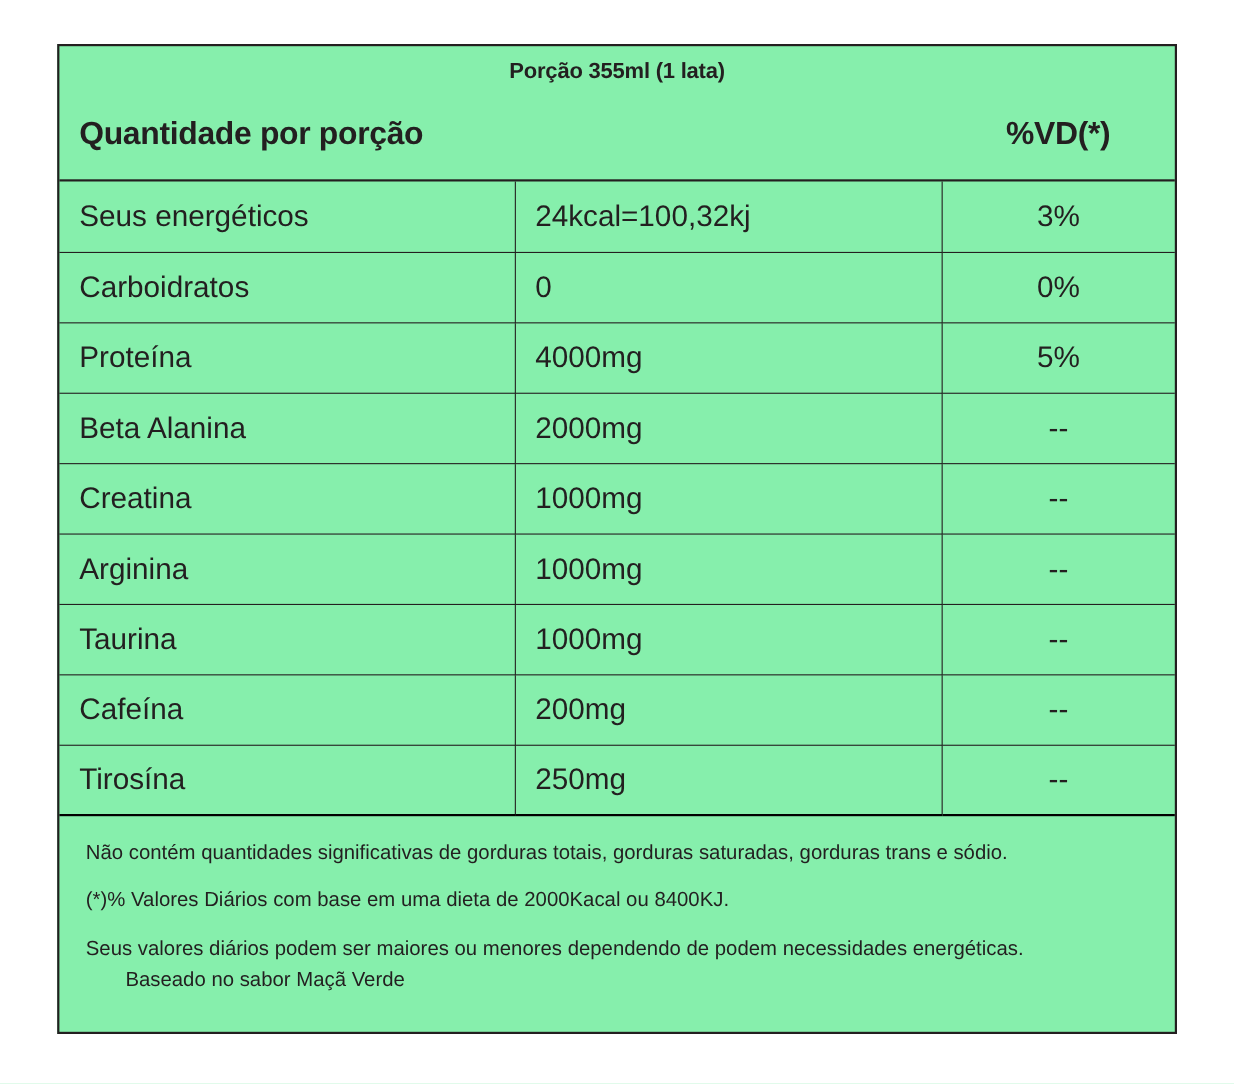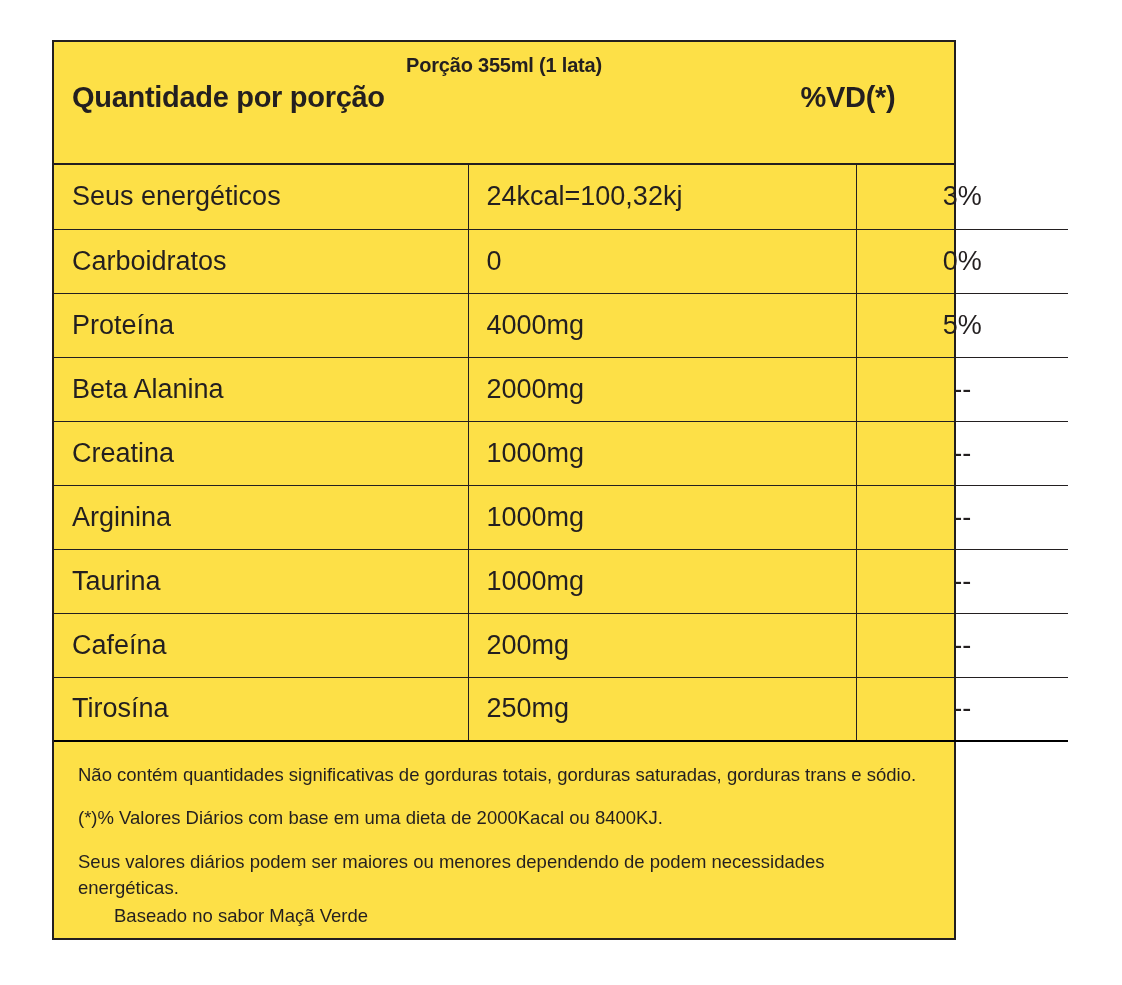--- a/index.html
+++ b/index.html
@@ -11,36 +11,37 @@
     width: 1122px;
     height: 985px;
     font-family: "Liberation Sans", sans-serif;
     color: #231f20;
     position: relative;
   }
   .nutrition-panel {
     position: absolute;
     left: 52px;
     top: 40px;
-    width: 904px;
+    width: 1018px;
     height: 900px;
     border: 2px solid #231f20;
     box-sizing: border-box;
-    background: #fde047;
+    background: #86efac;
   }
   .portion-line {
     text-align: center;
     font-size: 20px;
     font-weight: bold;
     letter-spacing: -0.2px;
     padding-top: 12px;
     padding-bottom: 4px;
   }
   .header-row {
     display: flex;
+    align-items: center;
     height: 84px;
     border-bottom: 2px solid #231f20;
     box-sizing: border-box;
   }
   .header-qty {
     flex: 0 0 414px;
     padding-left: 18px;
     font-size: 29px;
     font-weight: bold;
     letter-spacing: -0.3px;

